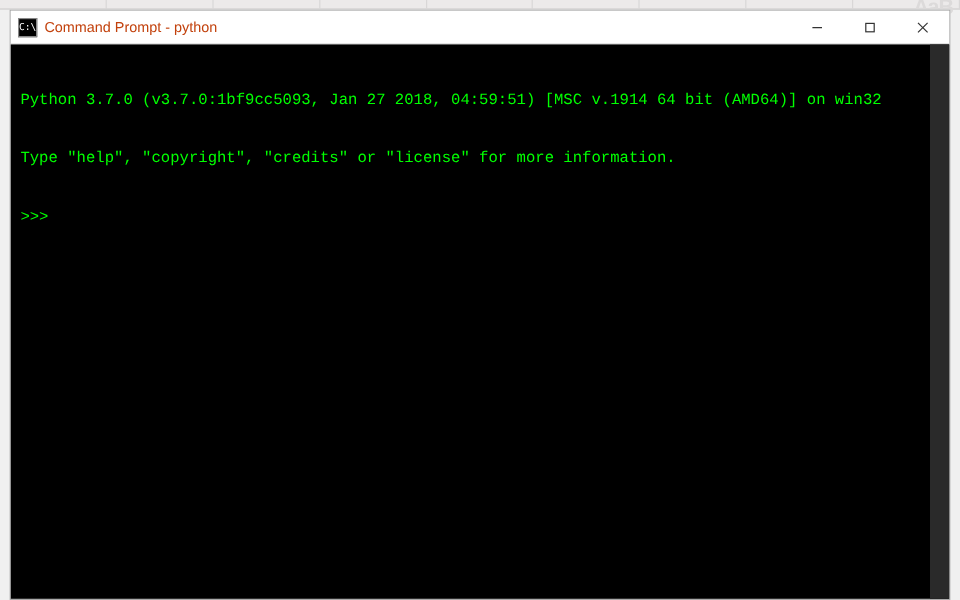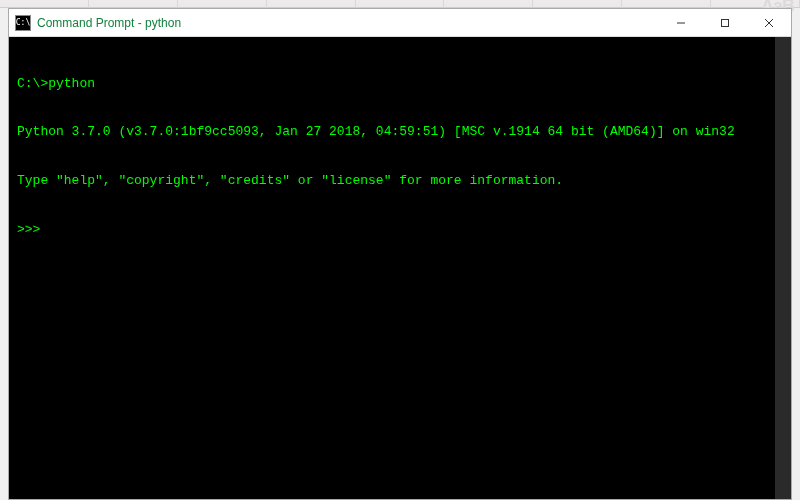--- a/index.html
+++ b/index.html
@@ -44,21 +44,21 @@
       display: flex;
       align-items: center;
       justify-content: center;
       font-size: 8px;
       color: #fff;
       font-family: monospace;
       line-height: 1;
     }
     .title-text {
       font-size: 12px;
-      color: #15803d;
+      color: #c2410c;
       flex: 0 0 auto;
     }
     .title-spacer {
       flex: 1;
     }
     .win-controls {
       display: flex;
       height: 100%;
     }
     .win-btn {
@@ -175,21 +175,20 @@
       <div class="win-btn close">
         <svg viewBox="0 0 10 10">
             <line x1="1" y1="1" x2="9" y2="9" stroke="#333" stroke-width="1"></line>
             <line x1="9" y1="1" x2="1" y2="9" stroke="#333" stroke-width="1"></line>
           </svg>
       </div>
     </div>
   </div>
 
   <div class="terminal">
-    <span class="term-line">C:\&gt;python</span>
     <span class="term-line">Python 3.7.0 (v3.7.0:1bf9cc5093, Jan 27 2018, 04:59:51) [MSC v.1914 64 bit (AMD64)] on win32</span>
     <span class="term-line">Type "help", "copyright", "credits" or "license" for more information.</span>
     <span class="term-line prompt-line"><span class="prompt-chev">&gt;&gt;&gt;</span></span>
 
     <div class="scrollbar">
       <div class="scrollbar-thumb"></div>
     </div>
   </div>
 </div>
 

